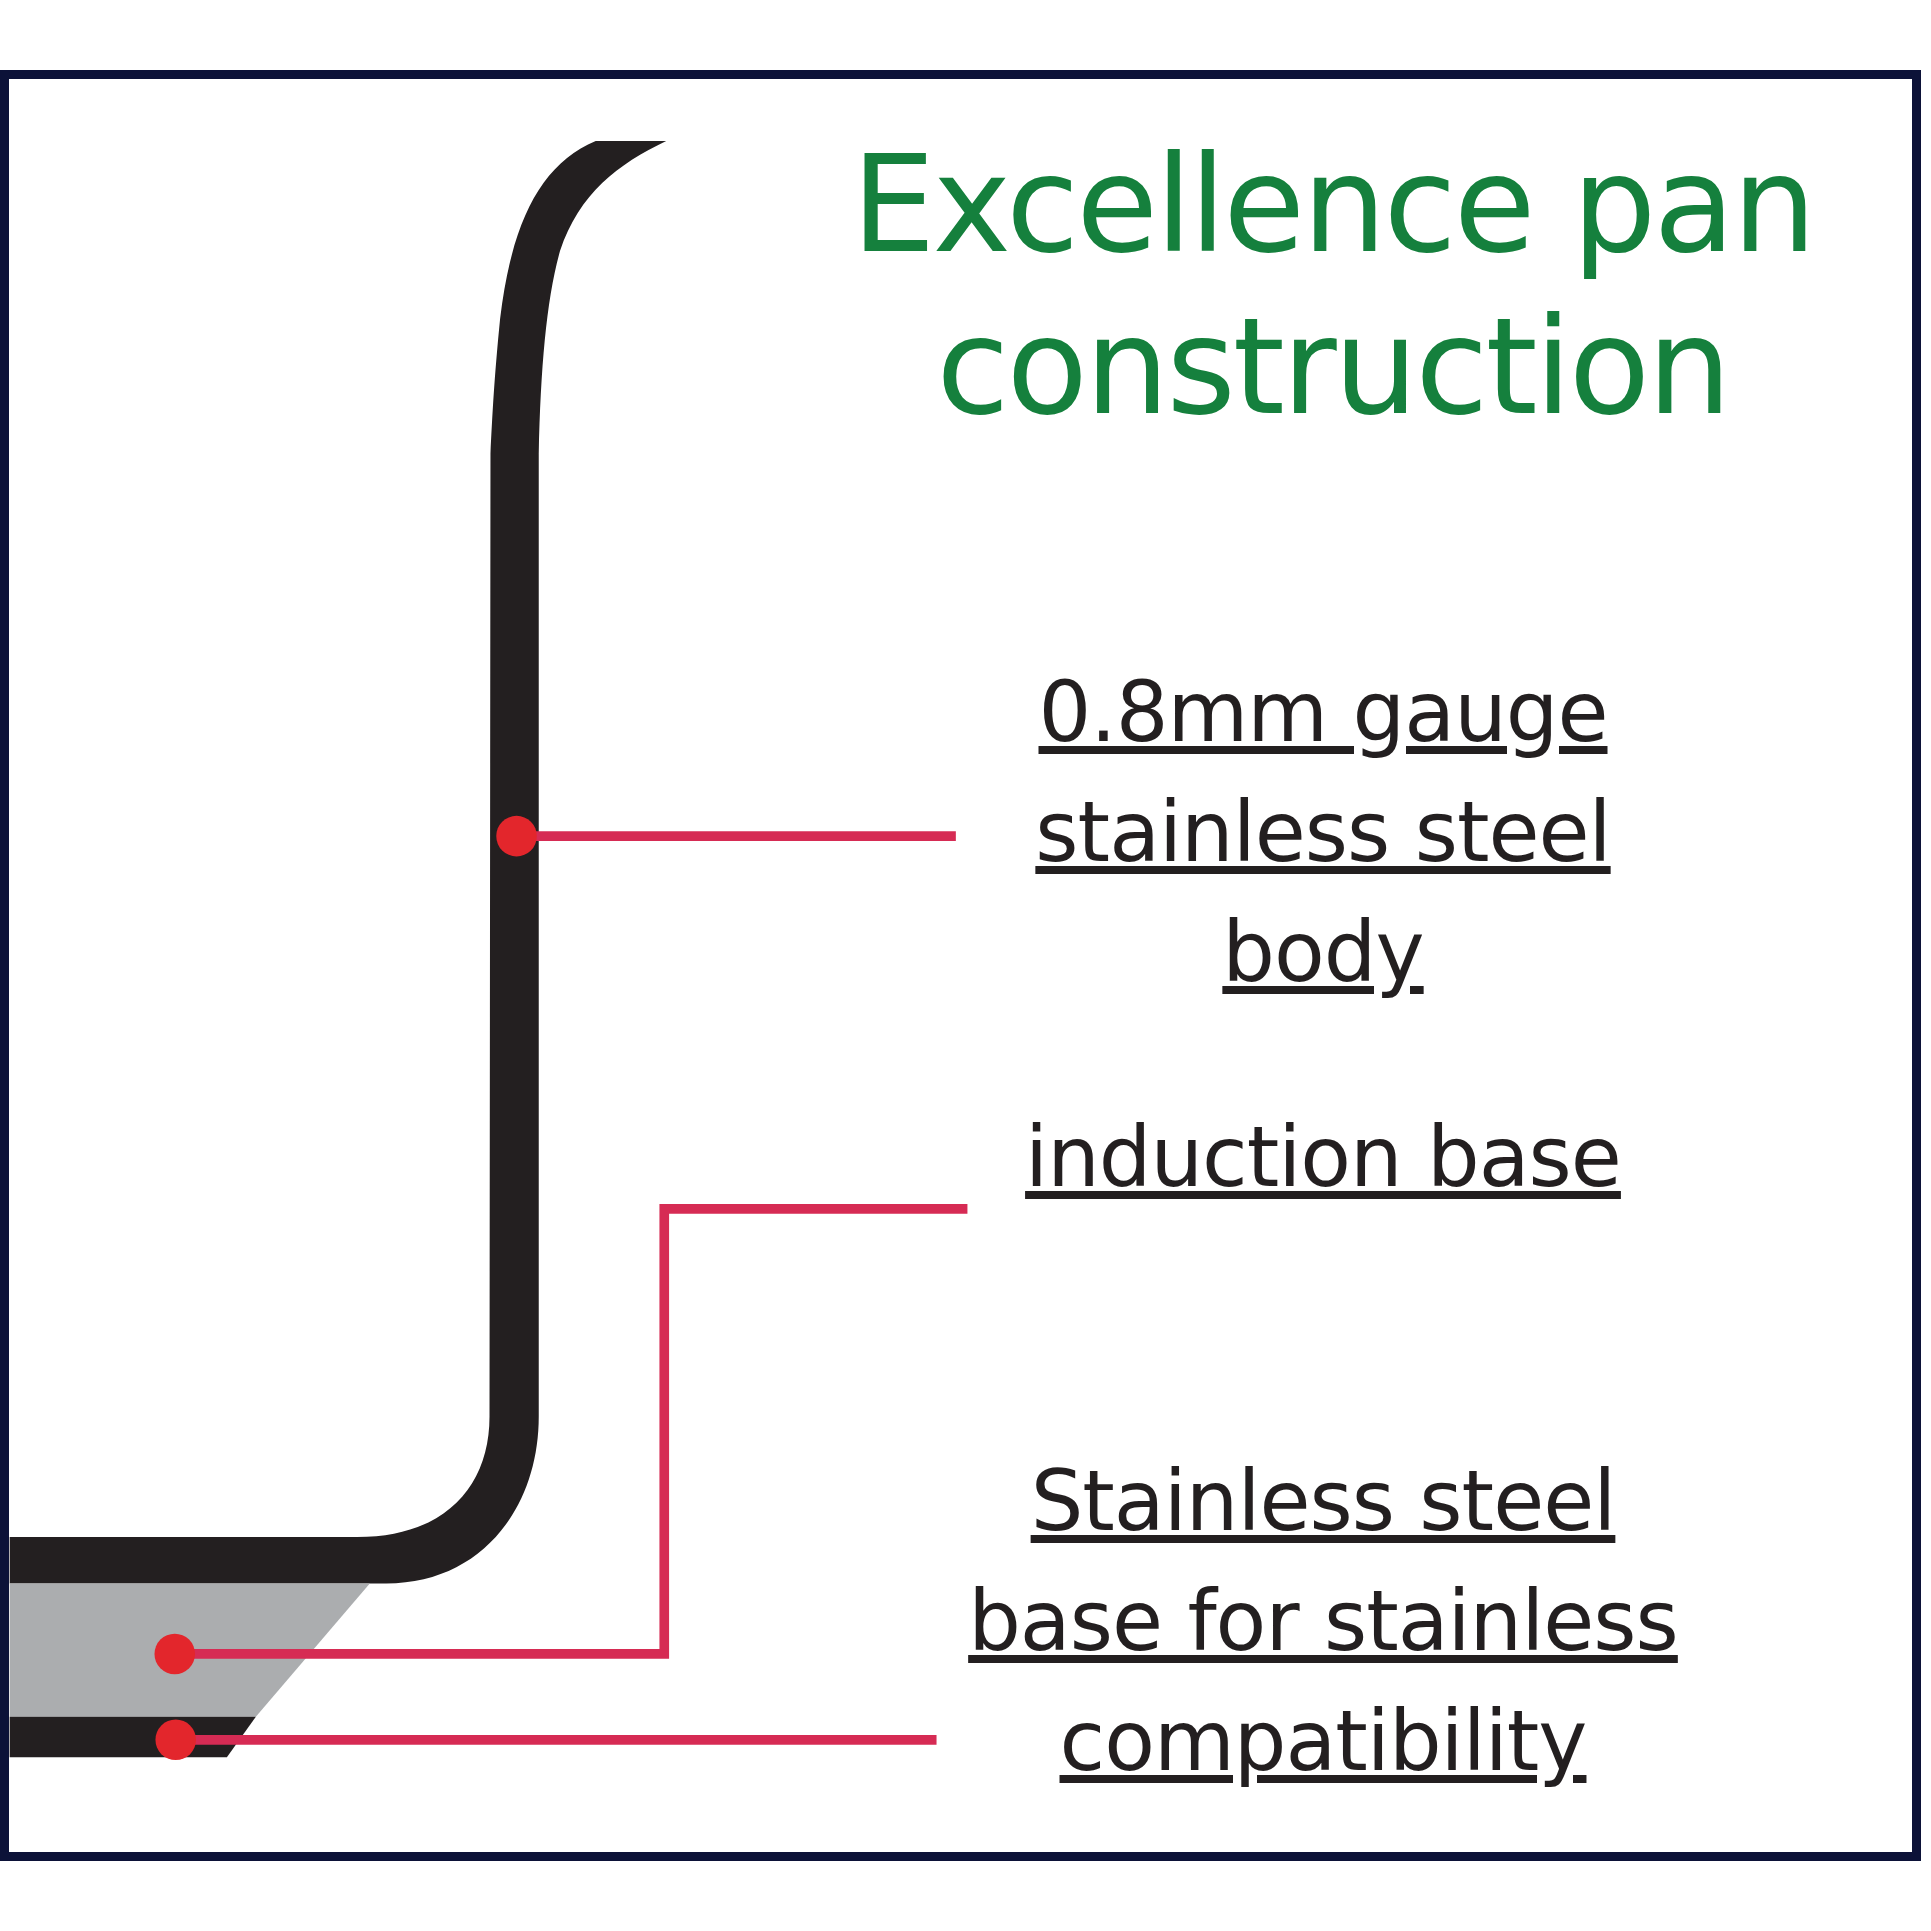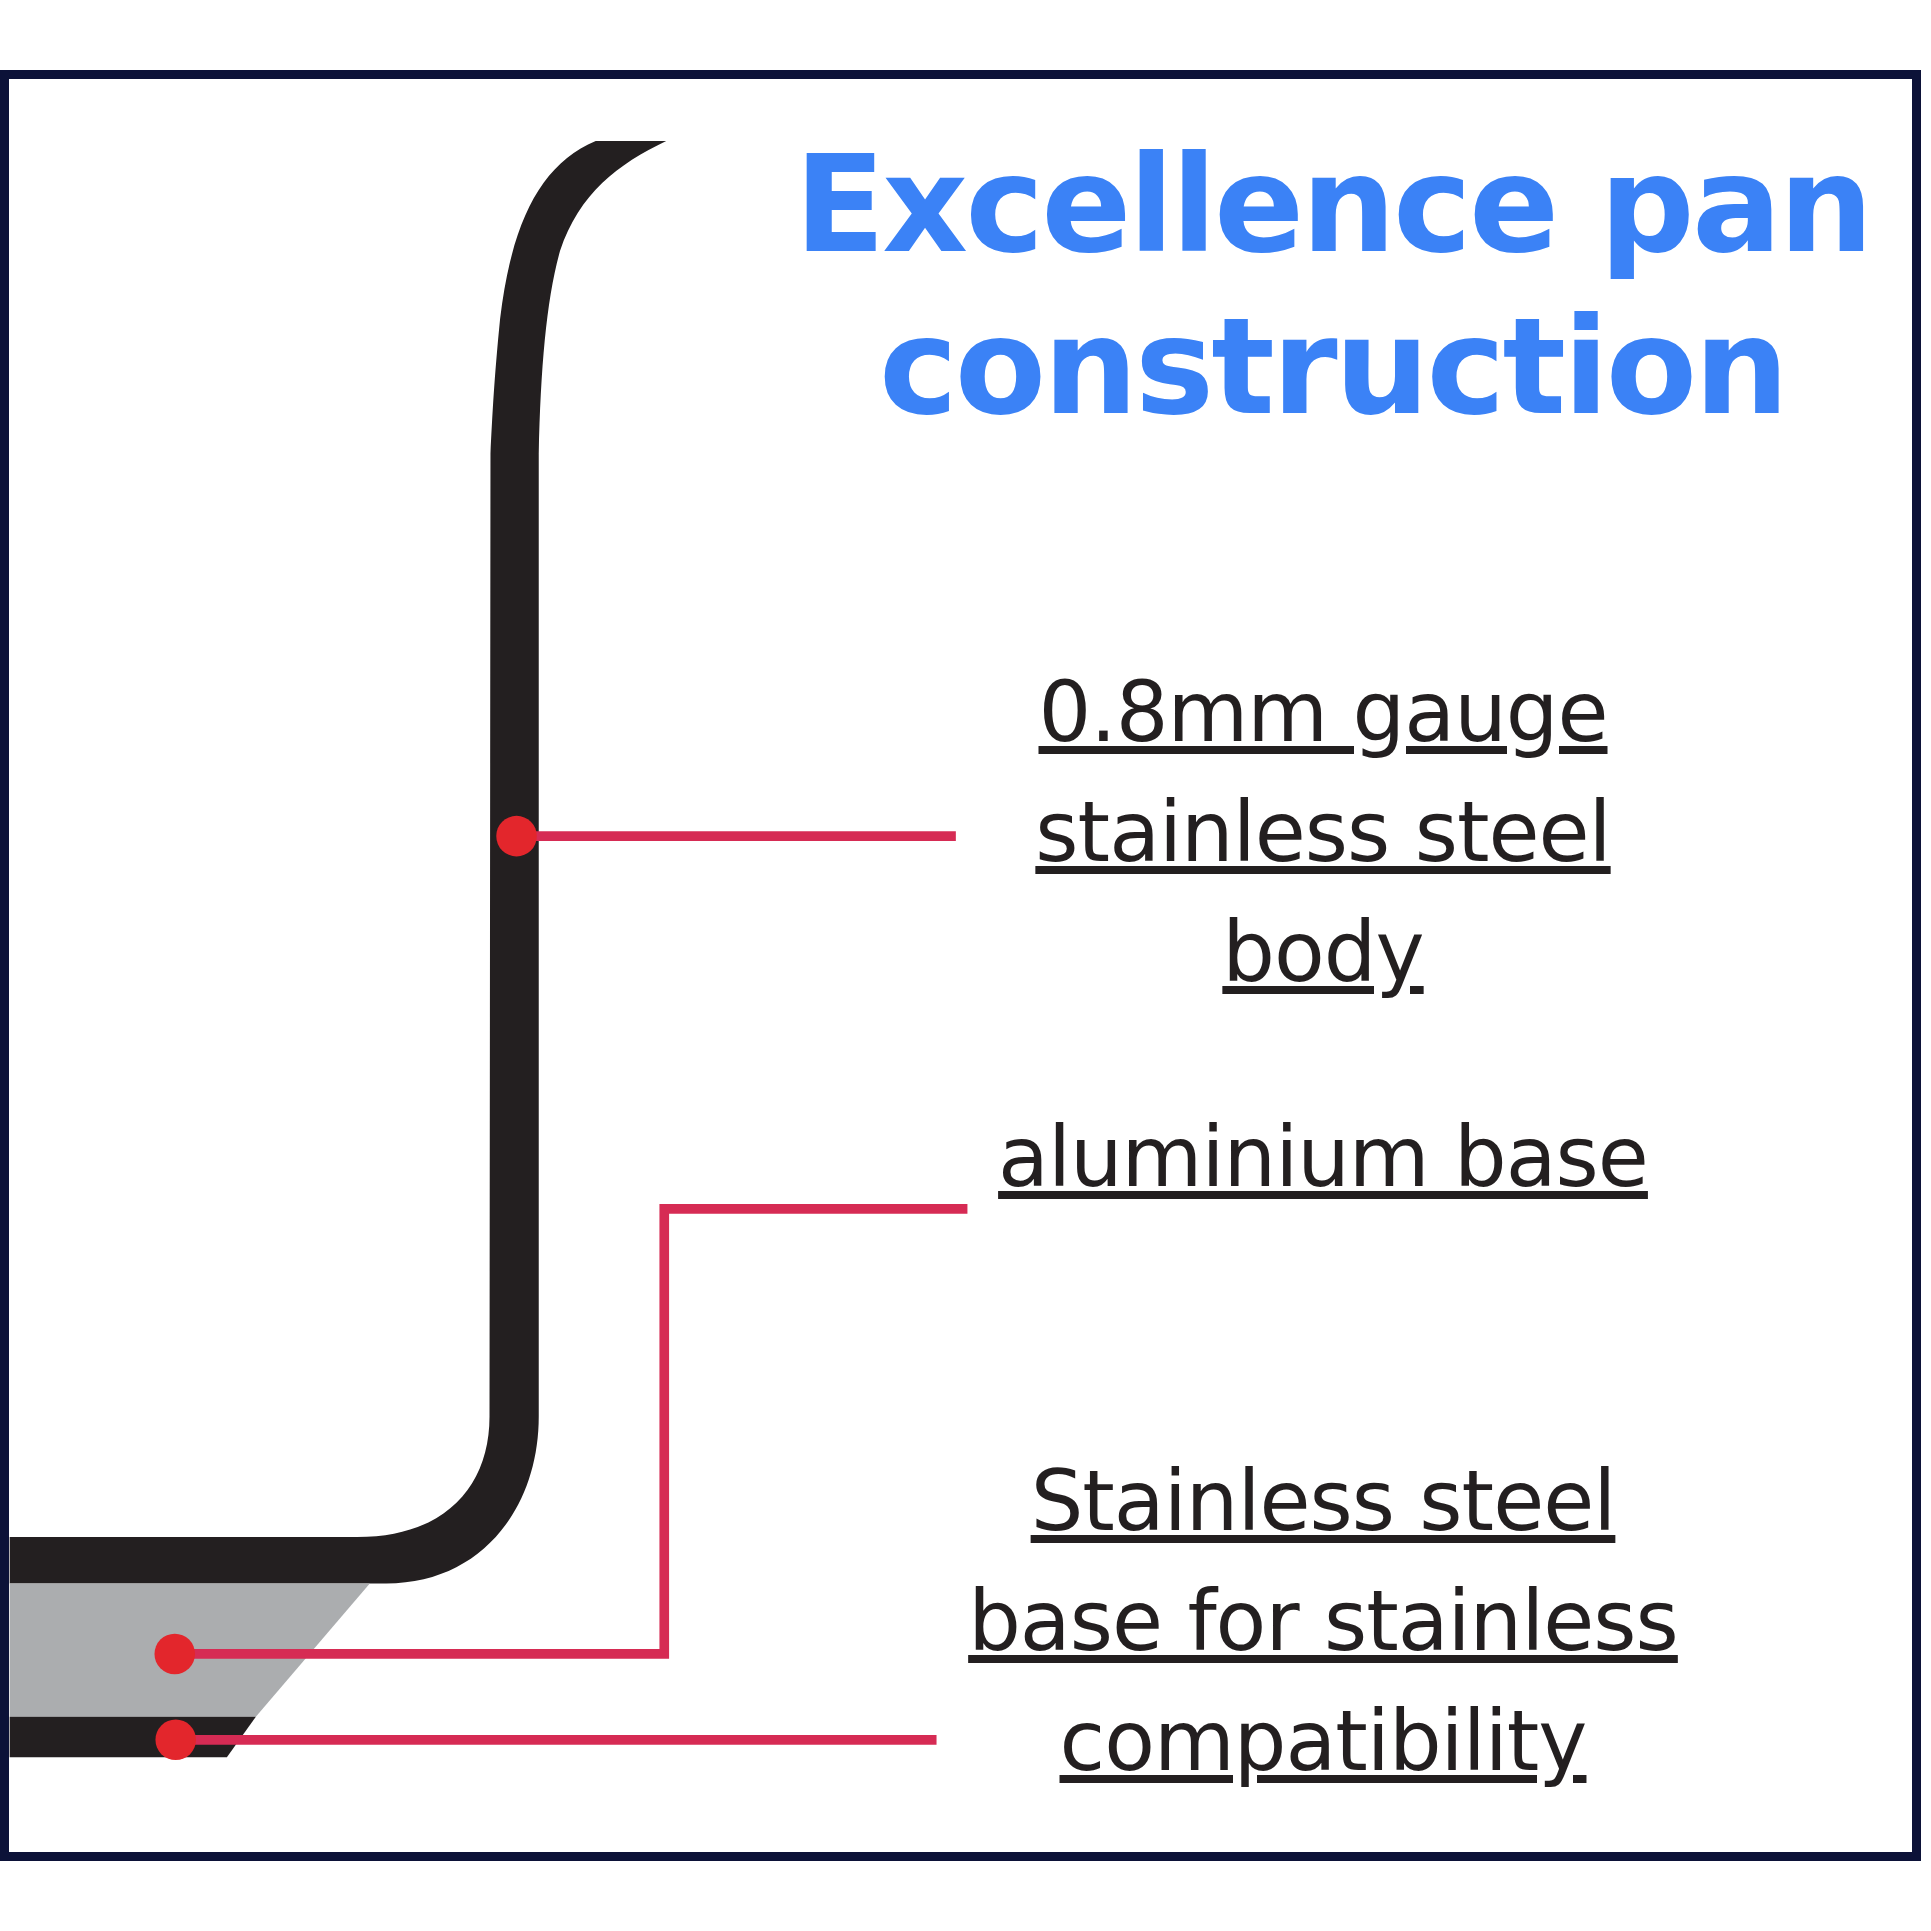--- a/index.html
+++ b/index.html
@@ -4,22 +4,22 @@
   <style>
     html, body { margin: 0; padding: 0; background: #ffffff; }
     body { width: 1931px; height: 1931px; position: relative; overflow: hidden; }
     .frame {
       position: absolute; left: 0; top: 70px; width: 1921px; height: 1791px;
       box-sizing: border-box; border: 9.7px solid #0c1238; background: #ffffff;
     }
     svg.diagram { position: absolute; left: 0; top: 0; width: 1931px; height: 1931px; }
     .title {
       position: absolute; left: 792px; top: 124px; width: 1081px;
-      text-align: center; color: #3b82f6;
-      font-family: "DejaVu Sans", sans-serif; font-weight: bold;
+      text-align: center; color: #15803d;
+      font-family: "DejaVu Sans", sans-serif; font-weight: normal;
       font-size: 133px; line-height: 162px; letter-spacing: -2.9px;
     }
     .label {
       position: absolute; text-align: center; color: #231f20;
       font-family: "DejaVu Sans", sans-serif; font-weight: normal;
       font-size: 83px; line-height: 120px; letter-spacing: -1px;
     }
     .label div { white-space: nowrap; text-decoration: underline; }
     #label-body { left: 927px; top: 653px; width: 792px; }
     #label-alu  { left: 927px; top: 1098px; width: 792px; }
@@ -65,21 +65,21 @@
   <div>construction</div>
 </div>
 
 <div class="label" id="label-body">
   <div>0.8mm gauge</div>
   <div>stainless steel</div>
   <div>body</div>
 </div>
 
 <div class="label" id="label-alu">
-  <div>aluminium base</div>
+  <div>induction base</div>
 </div>
 
 <div class="label" id="label-ind">
   <div>Stainless steel</div>
   <div>base for stainless</div>
   <div>compatibility</div>
 </div>
 
 
 </body></html>

